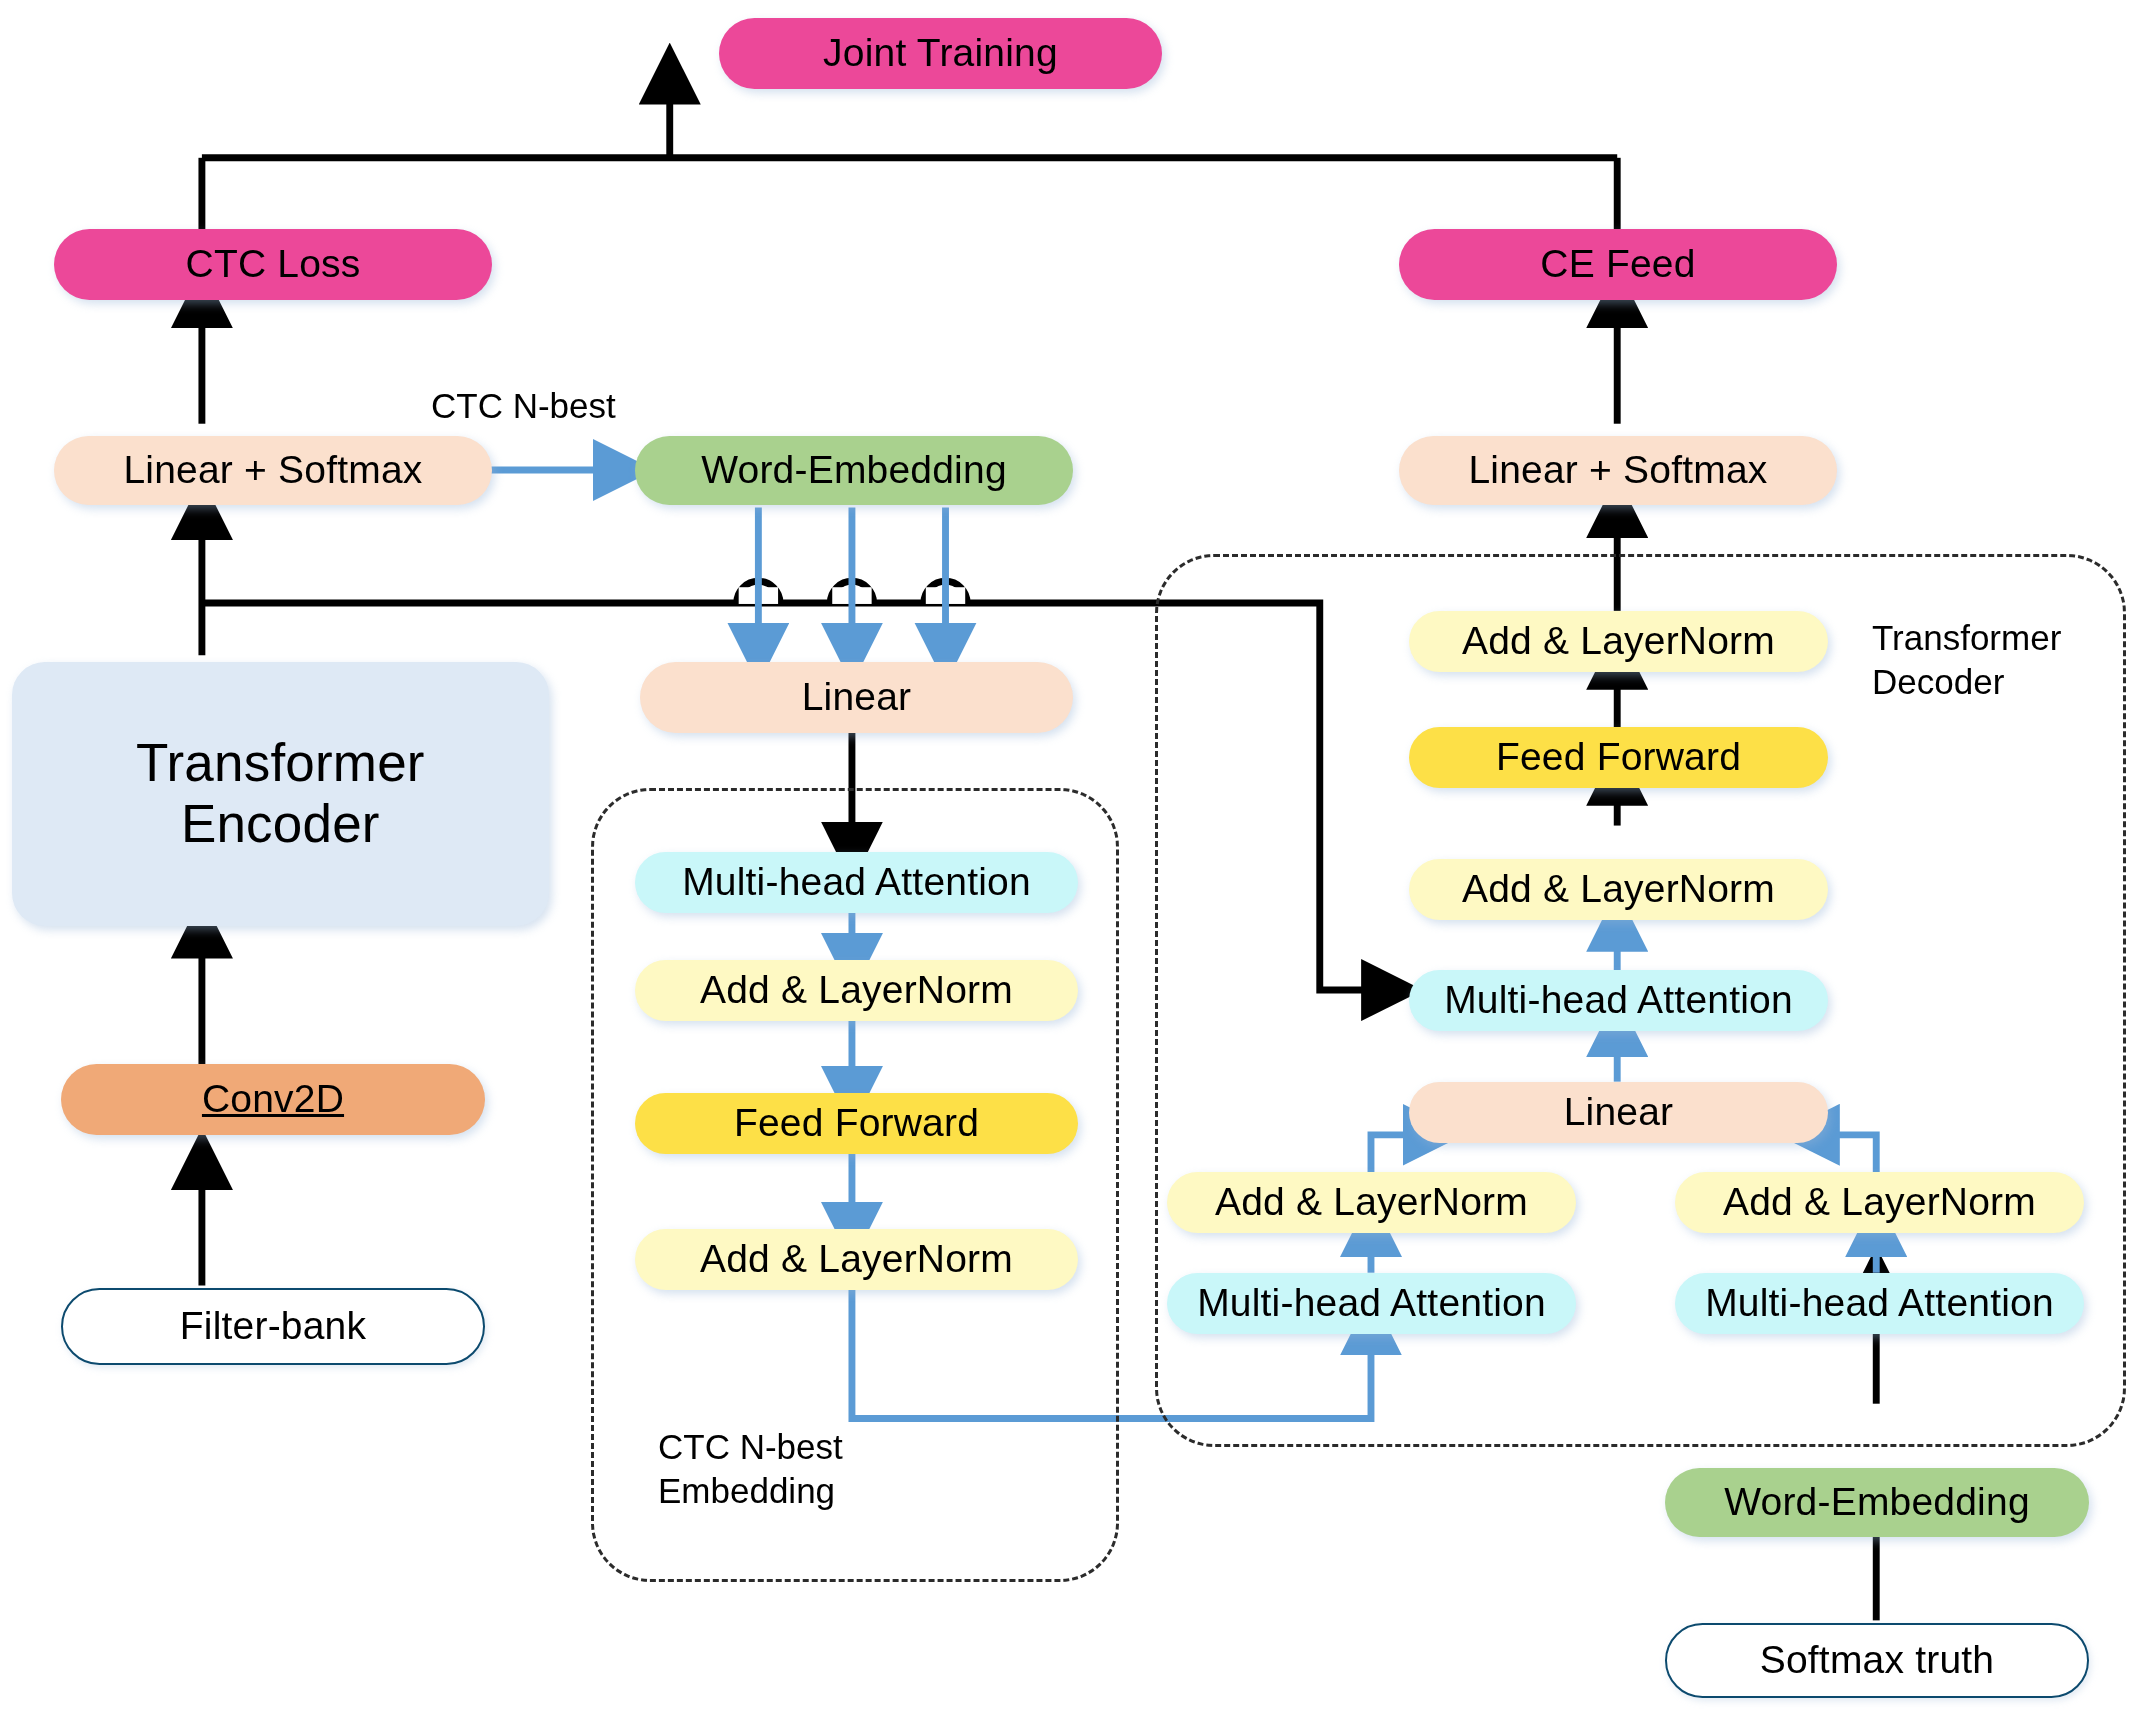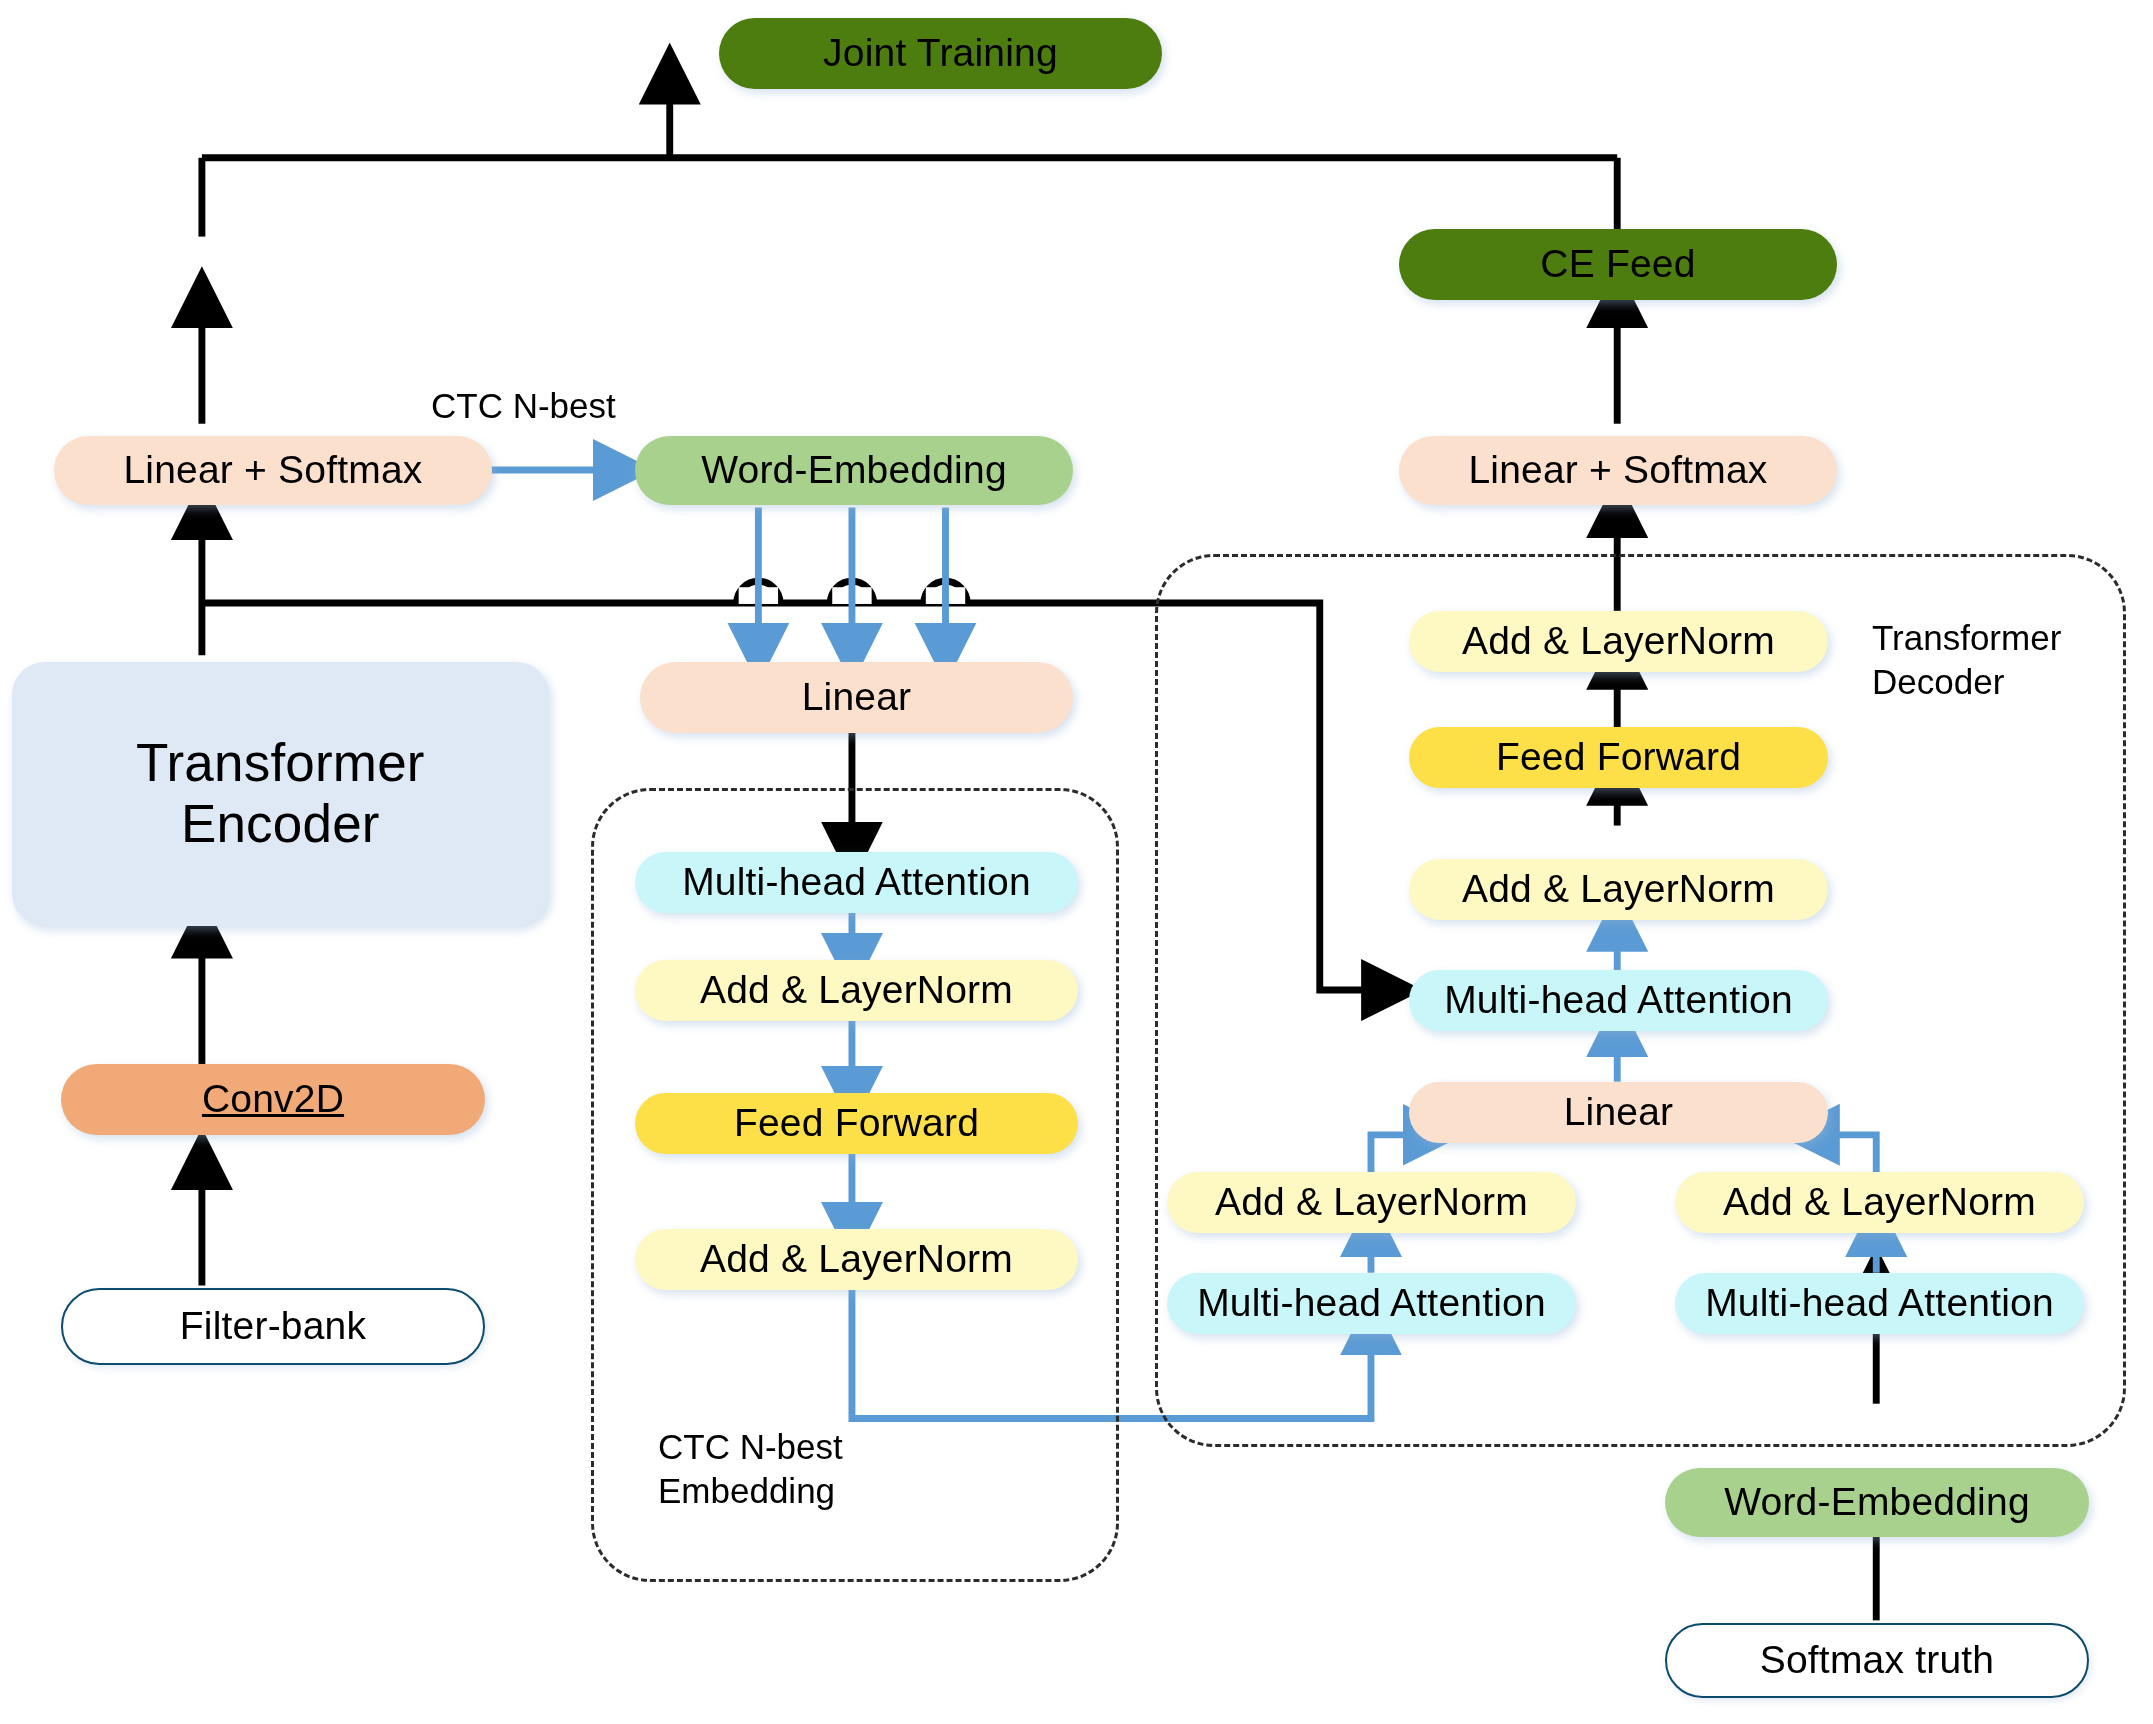--- a/index.html
+++ b/index.html
@@ -16,21 +16,21 @@
     color:#000;
     font-size:39px;
     line-height:1.15;
     letter-spacing:0.2px;
     filter:drop-shadow(3px 4.9px 4.9px rgba(150,180,215,.40));
     z-index:3;
   }
   .node.big{border-radius:33px;font-size:53px;}
   .node.plain{background:#ffffff;border:2px solid #0c4a6e;filter:drop-shadow(2px 3px 3.9px rgba(160,185,215,.30));}
 
-  .c-loss{background:#4d7c0f;text-align:right;}
+  .c-loss{background:#ec4899;text-align:right;}
   .c-enc{background:#dee9f5;}
   .c-peach{background:#fbe0cd;}
   .c-orange{background:#f0a977;}
   .c-green{background:#a9d18e;}
   .c-cyan{background:#c9f7f9;}
   .c-yellow{background:#fef9c3;}
   .c-purple{background:#fde047;}
 
   .grp{
     position:absolute;
@@ -134,20 +134,23 @@
     </g>
   </svg>
 
   <div class="grp" style="left:591px;top:788px;width:522px;height:788px;"></div>
   <div class="grp" style="left:1155px;top:554px;width:965px;height:887px;"></div>
 
   <div class="node c-loss" style="left:719px;top:17.7px;width:443px;height:71px;">
     <span>Joint Training</span>
   </div>
 
+  <div class="node c-loss" style="left:54px;top:229px;width:438px;height:71px;">
+    <span>CTC Loss</span>
+  </div>
 
   <div class="node c-loss" style="left:1399px;top:229px;width:438px;height:71px;">
     <span>CE Feed</span>
   </div>
 
   <div class="node c-peach" style="left:54px;top:436px;width:438px;height:69px;">
     <span>Linear + Softmax</span>
   </div>
 
   <div class="node c-peach" style="left:1399px;top:436px;width:438px;height:69px;">

